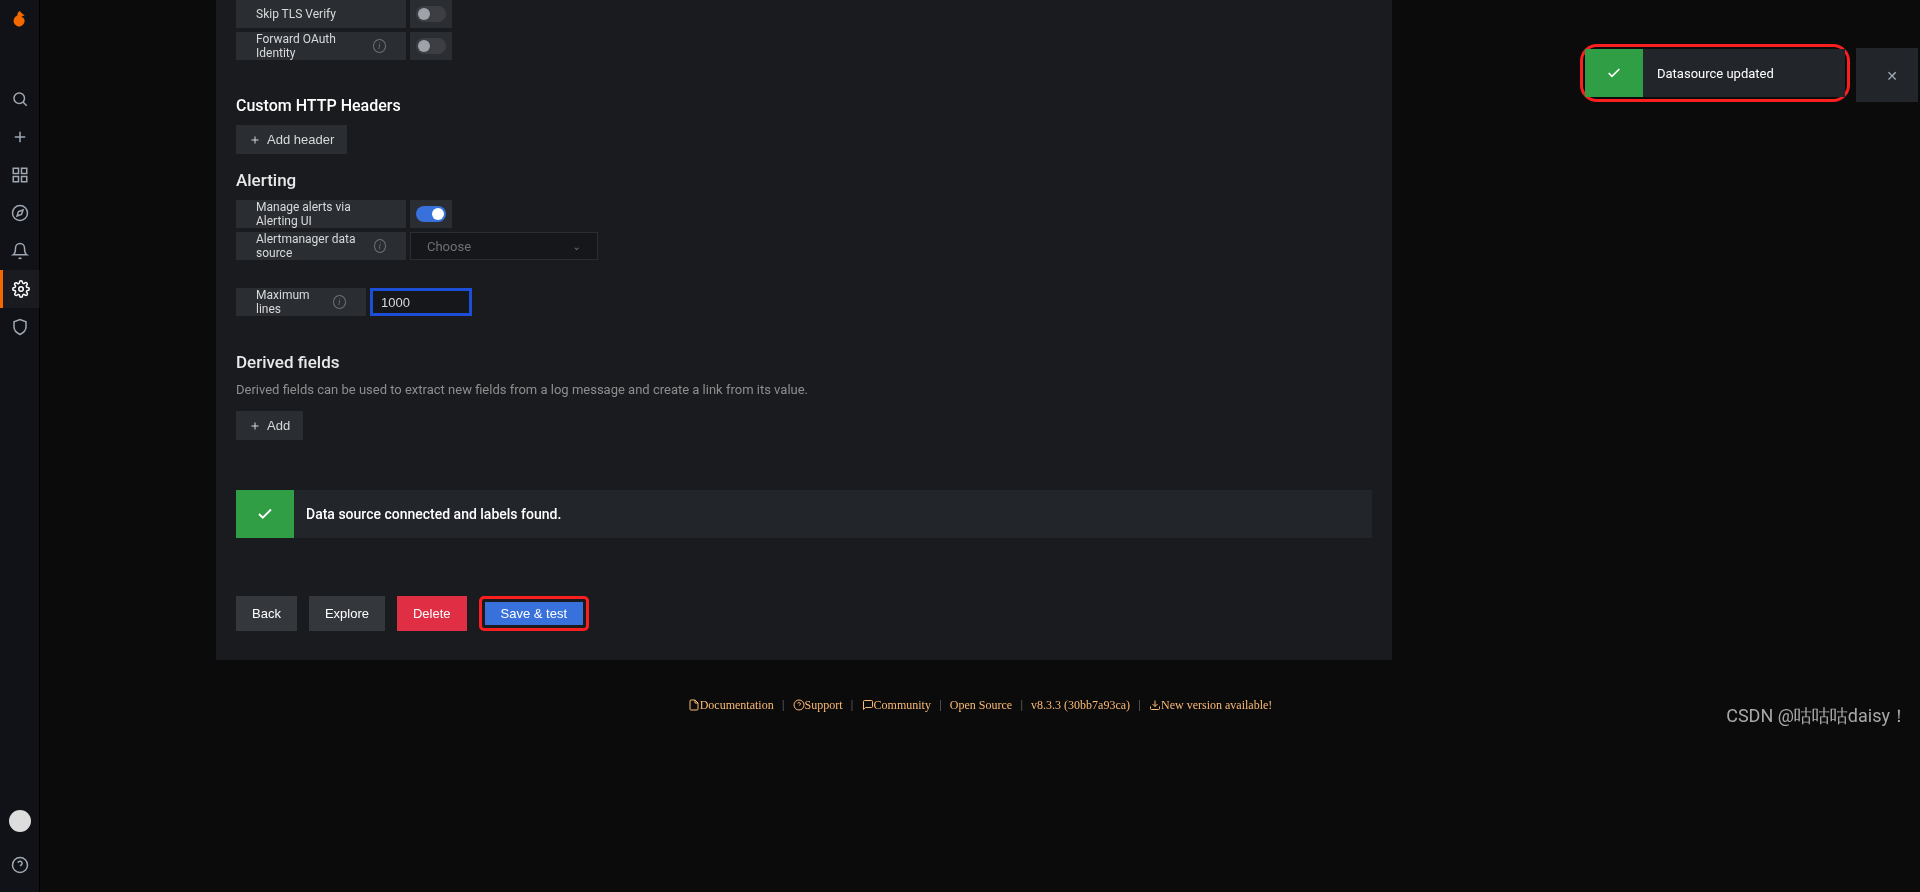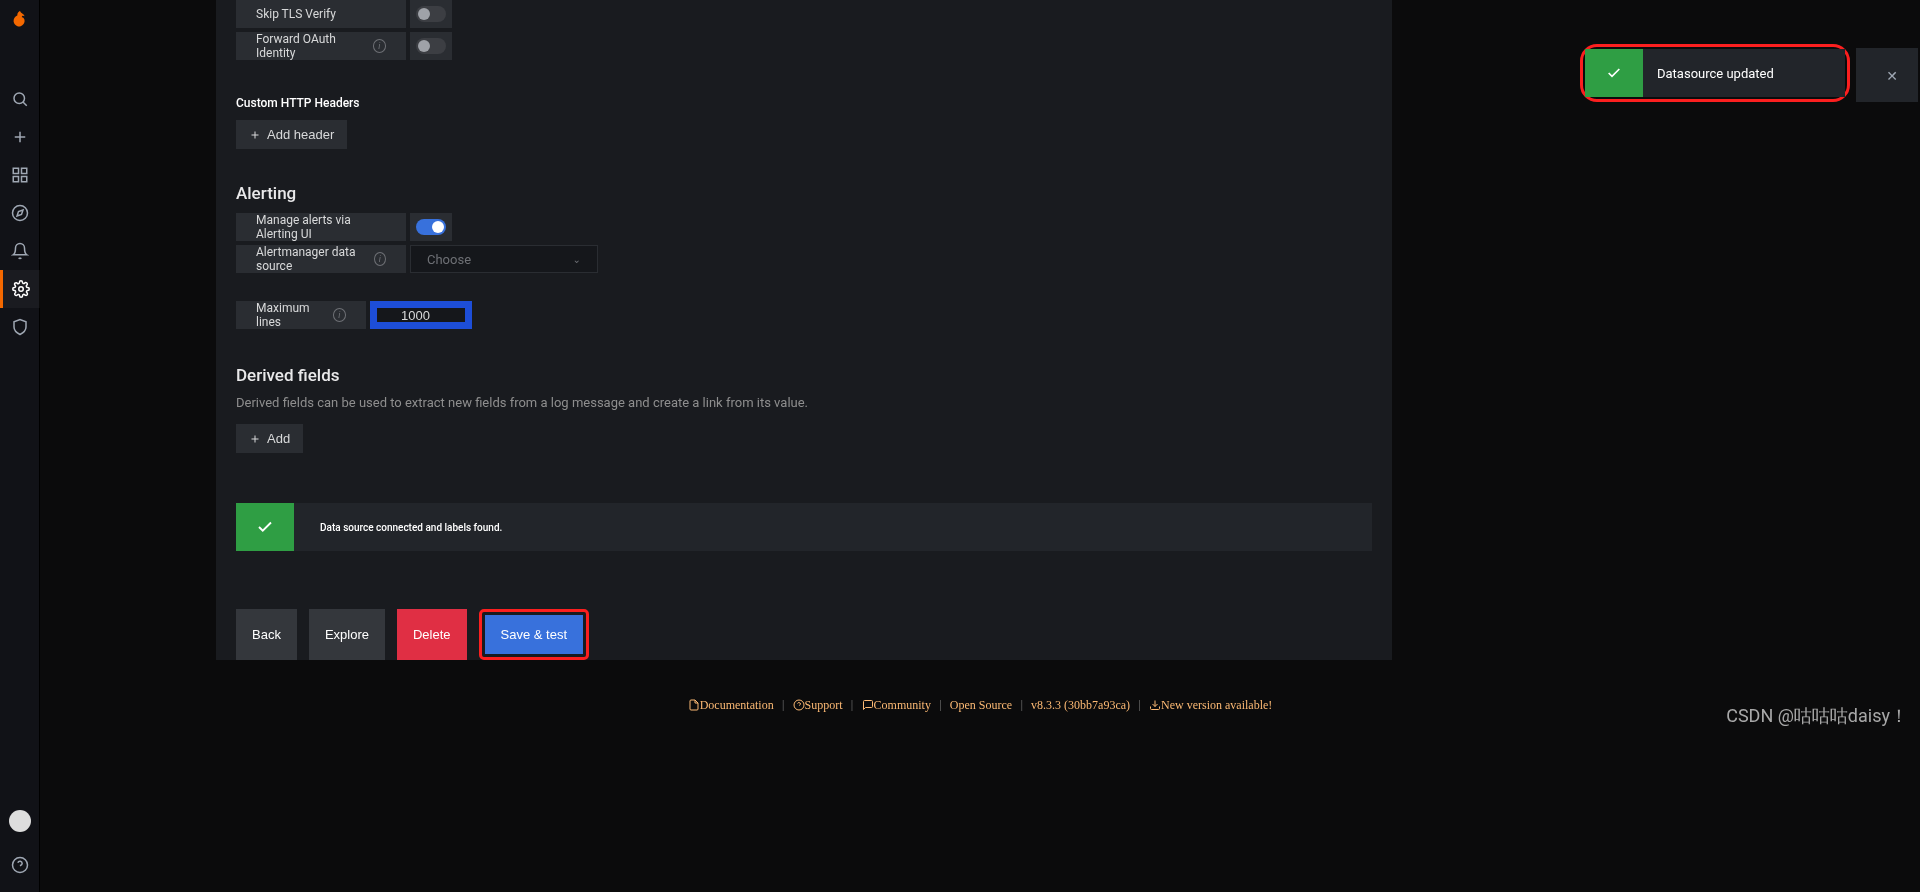--- a/index.html
+++ b/index.html
@@ -73,47 +73,47 @@
   width: 30px; height: 16px; border-radius: 8px;
   background: #3c3e43; position: relative; cursor:pointer;
 }
 .toggle .knob {
   width: 12px; height: 12px; border-radius: 50%; background: #9fa2a8;
   position: absolute; top: 2px; left: 2px;
 }
 .toggle.on { background: #3871dc; }
 .toggle.on .knob { background: #fff; left: 16px; }
 .section-title {
-  font-size: 12px; color: #fff; font-weight: 500; margin-top: 20px; margin-bottom: 10px;
+  font-size: 16px; color: #fff; font-weight: 500; margin-top: 20px; margin-bottom: 10px;
 }
 .section-title.large { font-size: 17px; color:#e9e9ea; }
 .btn-secondary {
   background: #2a2d32; color: #d8d9da; border: none;
   padding: 7px 13px; font-size: 13px; cursor: pointer;
   display: inline-flex; align-items: center; gap: 6px;
 }
 .select-box {
   width: 188px; height: 28px; background: #15171b; border: 1px solid #2a2d32;
   display: flex; align-items: center; justify-content: space-between;
   padding: 0 16px; color: #6e7075; font-size: 13px; margin-left: 4px; cursor:pointer;
 }
 .chev { font-size: 10px; color: #6e7075; }
 .input-box {
-  width: 102px; height: 28px; background: #15171b; border: 7px solid #1d4ed8;
-  padding: 0 24px; color: #d8d9da; font-size: 13px; margin-left: 4px;
+  width: 102px; height: 28px; background: #15171b; border: 3px solid #1d4ed8;
+  padding: 0 8px; color: #d8d9da; font-size: 13px; margin-left: 4px;
 }
 .form-label.narrow { width: 130px; }
 .help-text { color: #8e8e8e; font-size: 13px; margin-bottom: 14px; }
 .status-banner {
   display: flex; align-items: center; height: 48px; background: #22252a; margin-top: 50px;
 }
 .status-icon-box { width: 58px; height: 48px; background: #2f9e44; display:flex; align-items:center; justify-content:center; color:#fff;}
-.status-text { margin-left: 26px; color: #fff; font-size: 10px; font-weight: 500;}
+.status-text { margin-left: 12px; color: #fff; font-size: 14px; font-weight: 500;}
 .btn-row { display: flex; gap: 12px; margin-top: 58px; }
-.btn { border: none; padding: 12px 16px; font-size: 13px; font-weight: 500; cursor: pointer; }
+.btn { border: none; padding: 4px 16px; font-size: 13px; font-weight: 500; cursor: pointer; }
 .btn.gray { background: #34373c; color: #fff; }
 .btn.red { background: #e02f44; color: #fff; }
 .btn.blue { background: #3871dc; color: #fff; }
 .red-box { border: 3px solid #fc1f1f; border-radius: 5px; padding: 3px; }
 .toast-wrap {
   position: absolute; top: 44px; right: 70px;
   border: 3px solid #fc1f1f; border-radius: 17px; padding: 2px;
   width: 270px; height: 58px;
   display:flex; align-items:center;
 }
@@ -225,21 +225,21 @@
 
     <div class="section-title" style="margin-top:36px;">Custom HTTP Headers</div>
     <button class="btn-secondary">
       <svg width="12" height="12" viewBox="0 0 24 24" fill="none" stroke="currentColor" stroke-width="2">
           <line x1="12" y1="5" x2="12" y2="19"></line>
           <line x1="5" y1="12" x2="19" y2="12"></line>
         </svg>
       <span>Add header</span>
     </button>
 
-    <div class="section-title large" style="margin-top:34px;">Alerting</div>
+    <div class="section-title large" style="margin-top:16px;">Alerting</div>
 
     <div class="form-row">
       <div class="form-label">Manage alerts via Alerting UI</div>
       <div class="toggle-cell">
           <div class="toggle on">
             <div class="knob"></div>
           </div>
         </div>
     </div>
 

